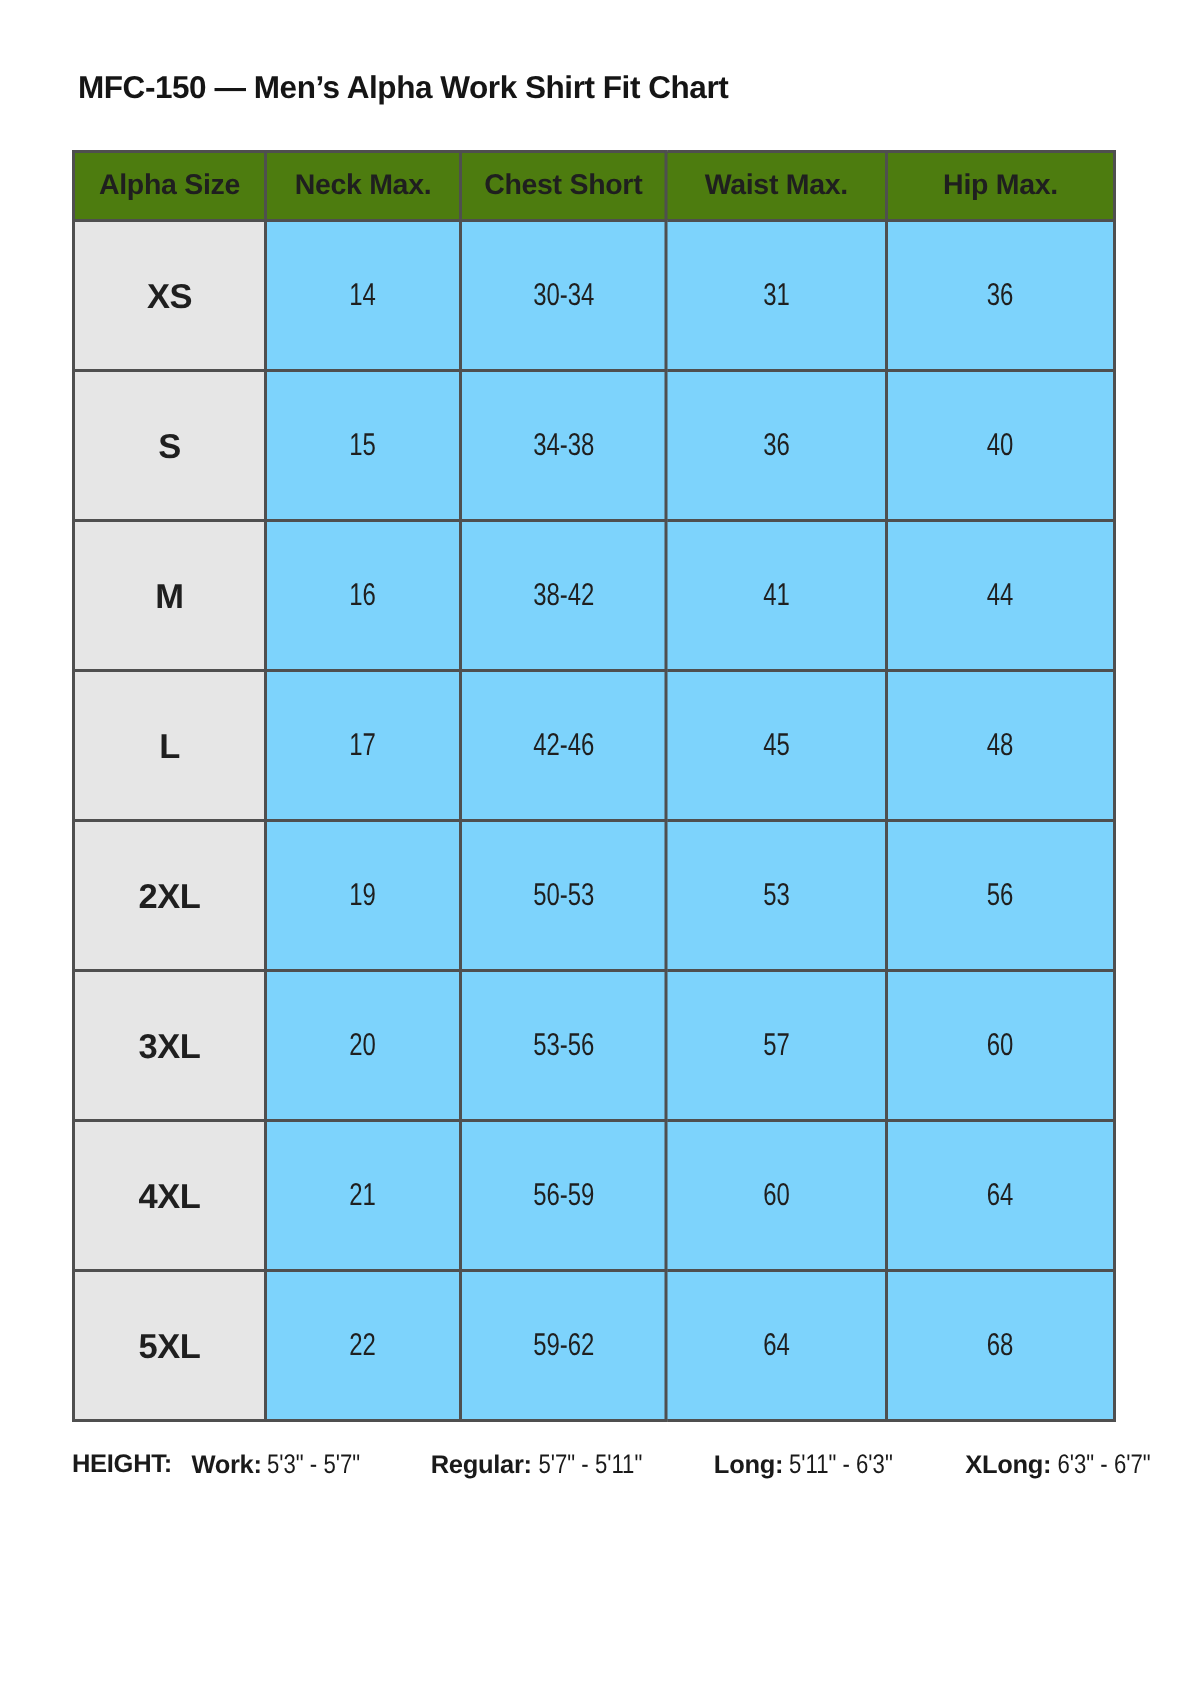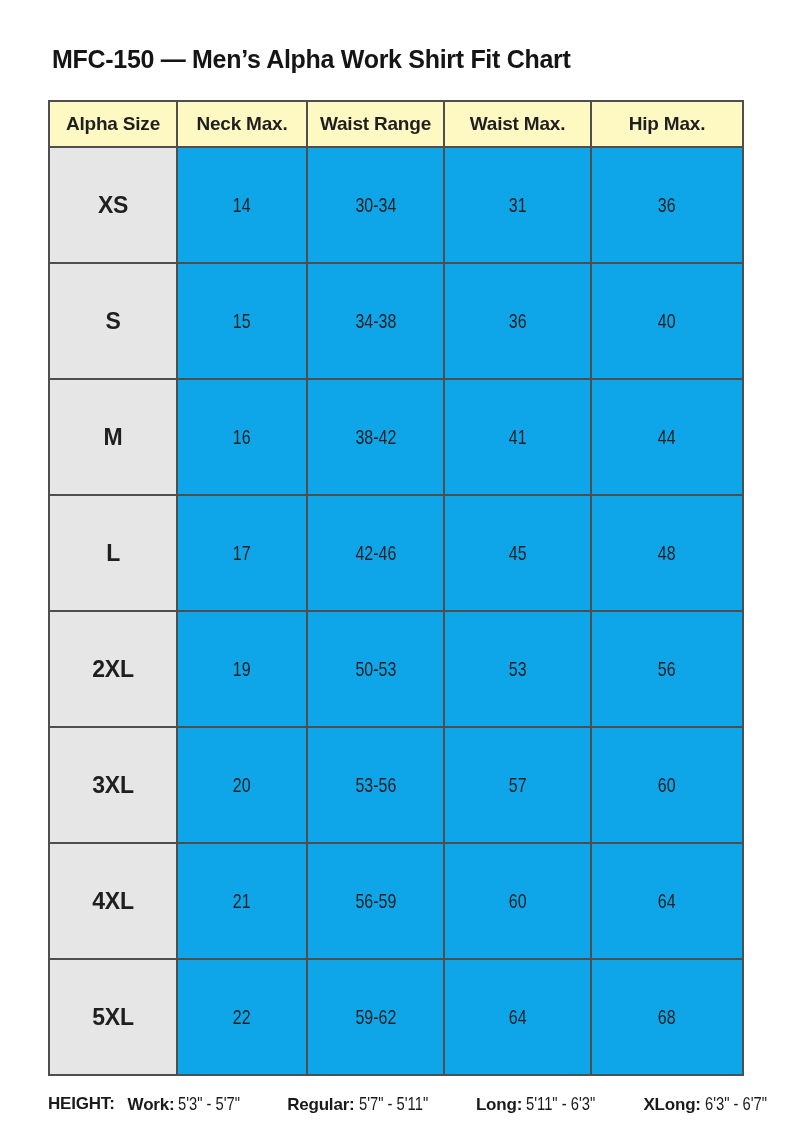--- a/index.html
+++ b/index.html
@@ -12,21 +12,21 @@
     width: 800px;
     height: 1121px;
     font-family: "Liberation Sans", sans-serif;
     color: #1a1a1a;
     overflow: hidden;
   }
   .page {
     padding: 44px 0 0 48px;
   }
   .title {
-    font-size: 25px;
+    font-size: 21px;
     line-height: 30px;
     font-weight: bold;
     letter-spacing: -0.3px;
     color: #151515;
     margin: 0 0 26px 4px;
   }
   table.fit-chart {
     border-collapse: collapse;
     table-layout: fixed;
     width: 694px;
@@ -35,41 +35,41 @@
   table.fit-chart td {
     border: 2px solid #4f4f4f;
     text-align: center;
     vertical-align: middle;
     padding: 0;
   }
   thead tr {
     height: 46px;
   }
   thead th {
-    background: #fef9c3;
+    background: #4d7c0f;
     font-size: 19px;
     font-weight: bold;
     letter-spacing: -0.2px;
     color: #1f1f1f;
   }
   tbody tr {
-    height: 116px;
+    height: 100px;
   }
   tbody th {
     background: #e6e6e6;
     font-size: 23px;
     font-weight: bold;
     letter-spacing: -0.3px;
     color: #1f1f1f;
   }
   tbody td {
     font-size: 21px;
     font-weight: normal;
     color: #1f1f1f;
-    background: #0ea5e9;
+    background: #7dd3fc;
   }
   .cond {
     display: inline-block;
     transform: scaleX(0.76);
     transform-origin: center center;
     white-space: nowrap;
   }
   .legend {
     width: 694px;
     margin-top: 18px;
@@ -112,21 +112,21 @@
       <col style="width:128px">
       <col style="width:130px">
       <col style="width:137px">
       <col style="width:147px">
       <col style="width:152px">
     </colgroup>
     <thead>
       <tr>
         <th>Alpha Size</th>
         <th>Neck Max.</th>
-        <th>Waist Range</th>
+        <th>Chest Short</th>
         <th>Waist Max.</th>
         <th>Hip Max.</th>
       </tr>
     </thead>
     <tbody>
         <tr>
           <th>XS</th>
           <td><span class="cond">14</span></td>
           <td><span class="cond">30-34</span></td>
           <td><span class="cond">31</span></td>

